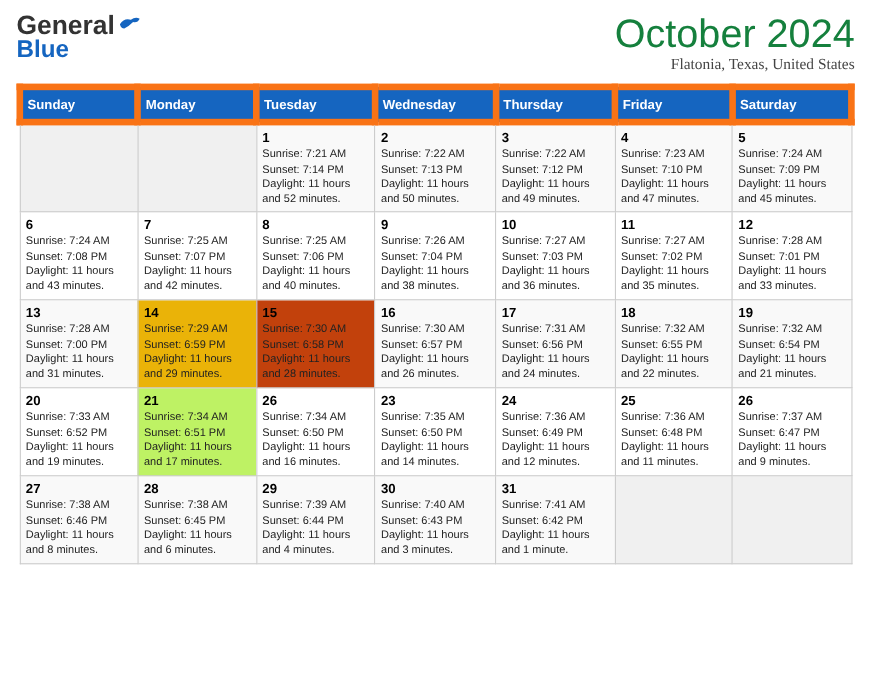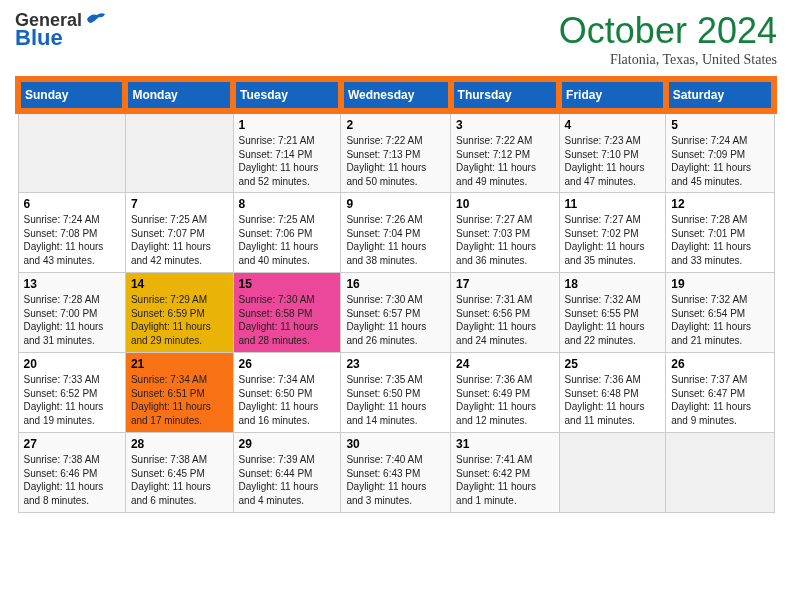--- a/index.html
+++ b/index.html
@@ -81,21 +81,21 @@
       background: #f0f0f0 !important;
     }
   </style>
 </head>
 <body>
 
 <div class="container">
   <div class="header">
     <div class="logo">
       <div style="display:flex; align-items:center; gap:2px;">
-        <span style="font-size:18px; font-weight:bold; color:#333;">General</span>
+        <span style="font-size:24px; font-weight:bold; color:#333;">General</span>
         <svg width="22" height="16" viewBox="0 0 22 16" style="margin-left:1px; margin-top:-4px;">
           <path d="M2,8 Q6,2 12,4 Q16,1 20,3 Q18,7 14,6 Q10,10 6,12 Q3,12 2,8Z" fill="#1565c0"></path>
         </svg>
       </div>
       <span style="font-size:22px; font-weight:bold; color:#1565c0; margin-top:-6px;">Blue</span>
     </div>
     <div class="title-block">
       <div class="month-title">October 2024</div>
       <div class="location">Flatonia, Texas, United States</div>
     </div>
@@ -198,21 +198,21 @@
           <div class="day-info">
             Sunrise: 7:28 AM<br>Sunset: 7:00 PM<br>Daylight: 11 hours and 31 minutes.
           </div>
         </td>
           <td style="background: #eab308;">
           <span class="day-number">14</span>
           <div class="day-info">
             Sunrise: 7:29 AM<br>Sunset: 6:59 PM<br>Daylight: 11 hours and 29 minutes.
           </div>
         </td>
-          <td style="background: #ec4899;">
+          <td style="background: #c2410c;">
           <span class="day-number">15</span>
           <div class="day-info">
             Sunrise: 7:30 AM<br>Sunset: 6:58 PM<br>Daylight: 11 hours and 28 minutes.
           </div>
         </td>
           <td style="background: rgb(249, 249, 249);">
           <span class="day-number">16</span>
           <div class="day-info">
             Sunrise: 7:30 AM<br>Sunset: 6:57 PM<br>Daylight: 11 hours and 26 minutes.
           </div>
@@ -236,21 +236,21 @@
           </div>
         </td>
         </tr>
         <tr>
           <td style="background: rgb(255, 255, 255);">
           <span class="day-number">20</span>
           <div class="day-info">
             Sunrise: 7:33 AM<br>Sunset: 6:52 PM<br>Daylight: 11 hours and 19 minutes.
           </div>
         </td>
-          <td style="background: #f97316;">
+          <td style="background: #bef264;">
           <span class="day-number">21</span>
           <div class="day-info">
             Sunrise: 7:34 AM<br>Sunset: 6:51 PM<br>Daylight: 11 hours and 17 minutes.
           </div>
         </td>
           <td style="background: rgb(255, 255, 255);">
           <span class="day-number">26</span>
           <div class="day-info">
             Sunrise: 7:34 AM<br>Sunset: 6:50 PM<br>Daylight: 11 hours and 16 minutes.
           </div>

